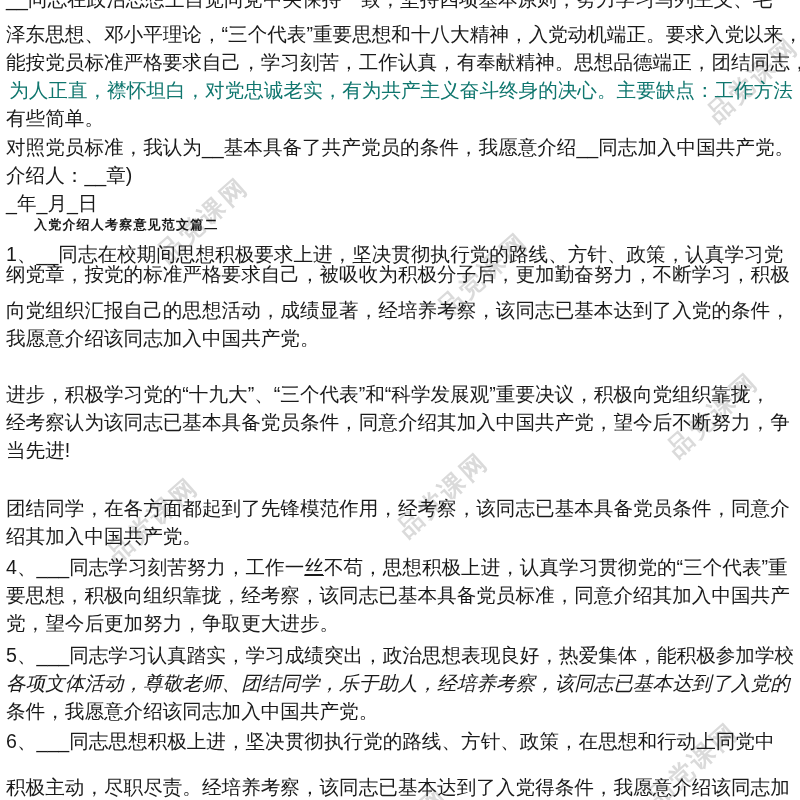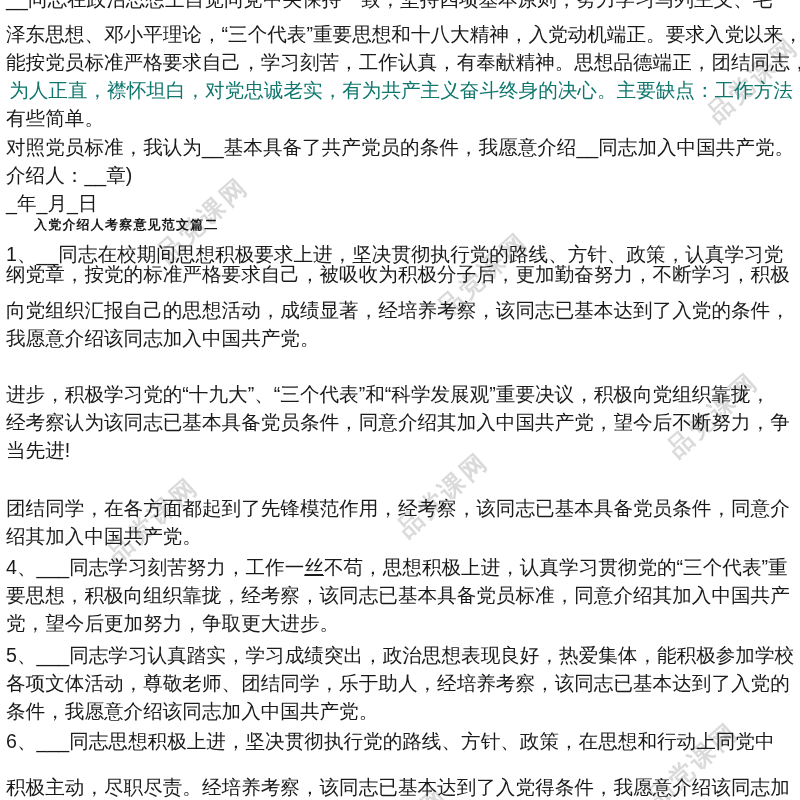--- a/index.html
+++ b/index.html
@@ -137,21 +137,21 @@
     <div class="doc-line" style="top: 440px; color: rgb(26, 26, 26);">当先进!</div>
 
     <div class="doc-line" style="top: 498px; color: rgb(26, 26, 26);">团结同学，在各方面都起到了先锋模范作用，经考察，该同志已基本具备党员条件，同意介</div>
     <div class="doc-line" style="top: 526px; color: rgb(26, 26, 26);">绍其加入中国共产党。</div>
 
     <div class="doc-line" style="top: 557px; color: rgb(26, 26, 26);"><span>4、___同志学习刻苦努力，工作一</span><span class="u">丝</span><span>不苟，思想积极上进，认真学习贯彻党的“三个代表”重</span></div>
     <div class="doc-line" style="top: 585px; color: rgb(26, 26, 26);">要思想，积极向组织靠拢，经考察，该同志已基本具备党员标准，同意介绍其加入中国共产</div>
     <div class="doc-line" style="top: 613px; color: rgb(26, 26, 26);">党，望今后更加努力，争取更大进步。</div>
 
     <div class="doc-line" style="top: 645px; color: rgb(26, 26, 26);">5、___同志学习认真踏实，学习成绩突出，政治思想表现良好，热爱集体，能积极参加学校</div>
-    <div class="doc-line" style="top: 673px; color: rgb(26, 26, 26);">各项文体活动，尊敬老师、团结同学，乐于助人，经培养考察，该同志已基本达到了入党的</div>
+    <div class="doc-line" style="top: 673px; color: rgb(26, 26, 26); font-style: italic;">各项文体活动，尊敬老师、团结同学，乐于助人，经培养考察，该同志已基本达到了入党的</div>
     <div class="doc-line" style="top: 701px; color: rgb(26, 26, 26);">条件，我愿意介绍该同志加入中国共产党。</div>
 
     <div class="doc-line" style="top: 731px; color: rgb(26, 26, 26);">6、___同志思想积极上进，坚决贯彻执行党的路线、方针、政策，在思想和行动上同党中</div>
   </div>
 
   <div id="clip-top">
     <div class="doc-line clipped-top" style="color: rgb(26, 26, 26);">__同志在政治思想上自觉同党中央保持一致，坚持四项基本原则，努力学习马列主义、毛</div>
   </div>
 
   <div id="clip-bottom">

